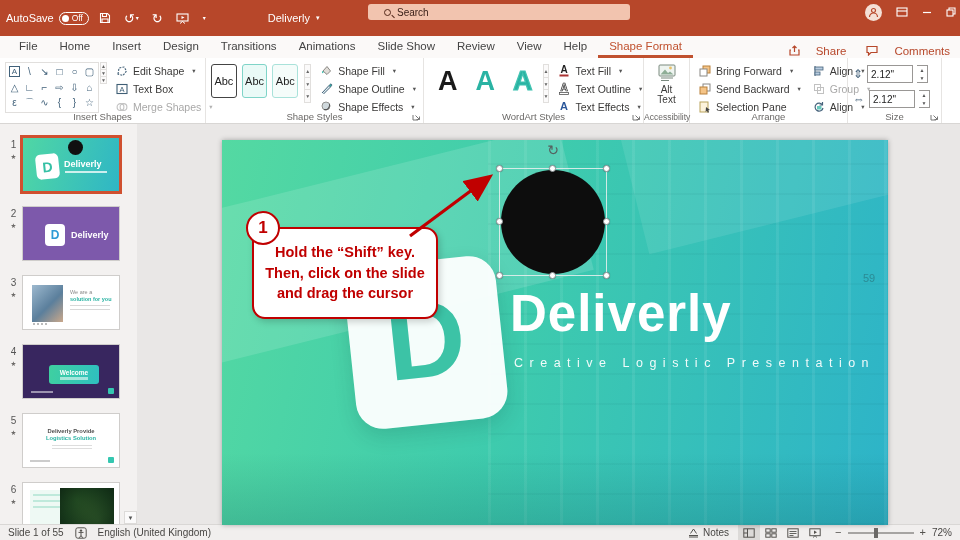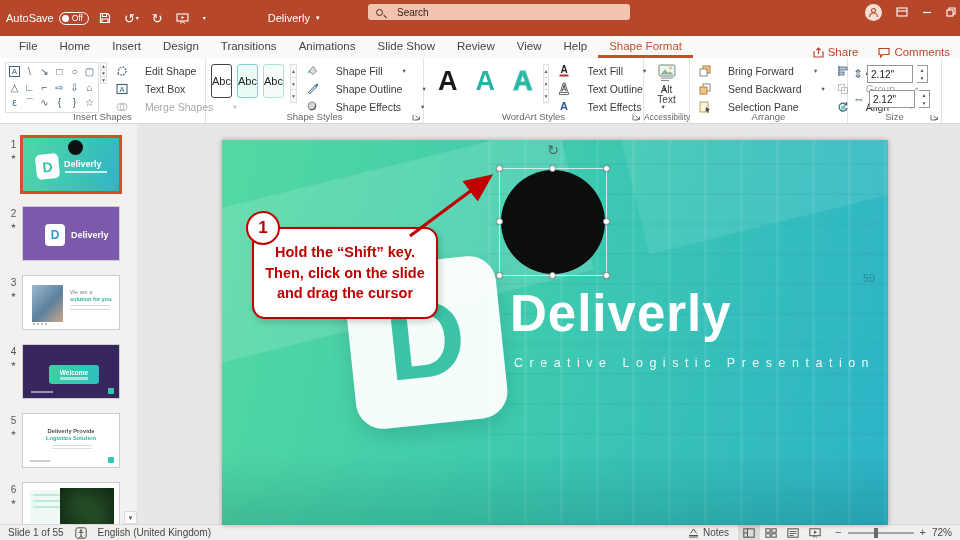--- a/index.html
+++ b/index.html
@@ -8,50 +8,50 @@
 
   
   .titlebar { height:36px; background:#b7472a; display:flex; align-items:center; color:#fff; font-size:11px; padding:0 6px; gap:7px; position:relative; flex:0 0 auto; }
   .as-wrap { display:flex; align-items:center; gap:5px; }
   .as-pill { border:1px solid #fff; border-radius:8px; height:13px; padding:0 5px 0 2px; display:inline-flex; align-items:center; gap:3px; font-size:8.5px; }
   .as-dot { width:7px; height:7px; border-radius:50%; background:#fff; }
   .tb-btn { background:none; border:none; color:#fff; font-size:13px; line-height:1; padding:0 3px; display:flex; align-items:center; }
   .tb-caret { font-size:6px; margin-left:1px; }
   .doc-title { margin-left:52px; display:flex; align-items:center; gap:5px; font-size:11px; }
   .doc-title .tb-caret { font-size:7px; }
-  .searchbox { position:absolute; left:368px; top:4px; width:262px; height:16px; background:#f2c4af; border-radius:3px; display:flex; align-items:center; padding:0 8px; gap:14px; }
+  .searchbox { position:absolute; left:368px; top:4px; width:262px; height:16px; background:#f2c4af; border-radius:3px; display:flex; align-items:center; padding:0 16px; gap:6px; }
   .mag { width:7px; height:7px; border:1.3px solid #53281a; border-radius:50%; position:relative; flex:0 0 auto; }
   .mag::after { content:""; position:absolute; left:6px; top:6px; width:4px; height:1.3px; background:#53281a; transform:rotate(45deg); }
   .searchbox input { background:transparent; border:none; outline:none; font-size:10px; color:#3a2018; width:100%; }
   .searchbox input::placeholder { color:#3a2018; opacity:1; }
   .tb-right { position:absolute; right:4px; top:0; height:24px; display:flex; align-items:center; gap:14px; }
   .avatar { width:17px; height:17px; border-radius:50%; background:#f4e0d6; display:flex; align-items:center; justify-content:center; }
   .winbtn { color:#fff; display:flex; align-items:center; }
 
   
   .tabsrow { height:22px; background:#fbf9f8; display:flex; align-items:stretch; padding-left:8px; font-size:11.5px; color:#444; flex:0 0 auto; overflow:hidden; }
   .tab { padding:4px 11px 3px; display:flex; align-items:center; border-bottom:3px solid transparent; white-space:nowrap; }
   .tab.active { color:#c0512f; border-bottom-color:#c0512f; }
   .tabs-spacer { flex:1; }
-  .tab-action { display:flex; align-items:flex-end; gap:4px; padding:0 10px; white-space:nowrap; color:#b7472a; }
+  .tab-action { display:flex; align-items:flex-start; gap:16px; padding:9px 10px; white-space:nowrap; color:#b7472a; }
   .tab-action svg { flex:0 0 auto; }
 
   
   .ribbon { height:66px; background:#fff; border-bottom:1px solid #d8d6d4; display:flex; flex:0 0 auto; }
   .group { position:relative; border-right:1px solid #e6e4e2; padding:4px 5px 13px; display:flex; align-items:flex-start; }
   .group-label { position:absolute; bottom:1px; left:0; right:0; text-align:center; font-size:9.5px; color:#6a6866; white-space:nowrap; }
   .launcher { position:absolute; right:2px; bottom:2px; width:9px; height:9px; }
   .gal { display:grid; grid-template-columns:repeat(6,15px); grid-auto-rows:15.5px; border:1px solid #e1dfdd; padding:1px 1px; background:#fff; }
   .gal span { display:flex; align-items:center; justify-content:center; font-size:10px; color:#41617a; }
   .gal span.boxed { font-size:8px; }
   .gal span.boxed i { font-style:normal; border:1px solid #41617a; padding:0 2px; line-height:9px; }
   .scrollcol { width:11px; margin-left:1px; display:flex; flex-direction:column; }
   .scrollcol div { flex:1; border:1px solid #e1dfdd; margin-bottom:-1px; display:flex; align-items:center; justify-content:center; font-size:5px; color:#666; background:#fbfafa; }
   .btncol { display:flex; flex-direction:column; gap:1px; margin-left:7px; font-size:10.5px; color:#3b3a39; }
-  .rbtn { display:flex; align-items:center; gap:17px; height:17px; padding:0 2px; white-space:nowrap; }
+  .rbtn { display:flex; align-items:center; gap:5px; height:17px; padding:0 2px; white-space:nowrap; }
   .rbtn svg, .rbtn .micon { flex:0 0 auto; }
   .dd::after { content:"▾"; font-size:6.5px; color:#555; margin-left:3px; }
   .disabled { opacity:.45; }
   .stylebox { width:40px; height:34px; border-radius:3px; display:flex; align-items:center; justify-content:center; font-size:11px; margin:2px 5px 0 0; }
   .sb1 { border:1.4px solid #444; color:#222; background:#fff; }
   .sb2 { border:1px solid #7fd4c8; color:#222; background:#eafaf7; }
   .sb3 { border:1px solid #a9e2da; color:#222; background:#f5fcfa; }
   .wa { font-size:27px; font-weight:bold; margin:2px 9px 0; line-height:34px; }
   .wa1 { color:#1a1a1a; }
   .wa2 { color:#2ab3a3; }

